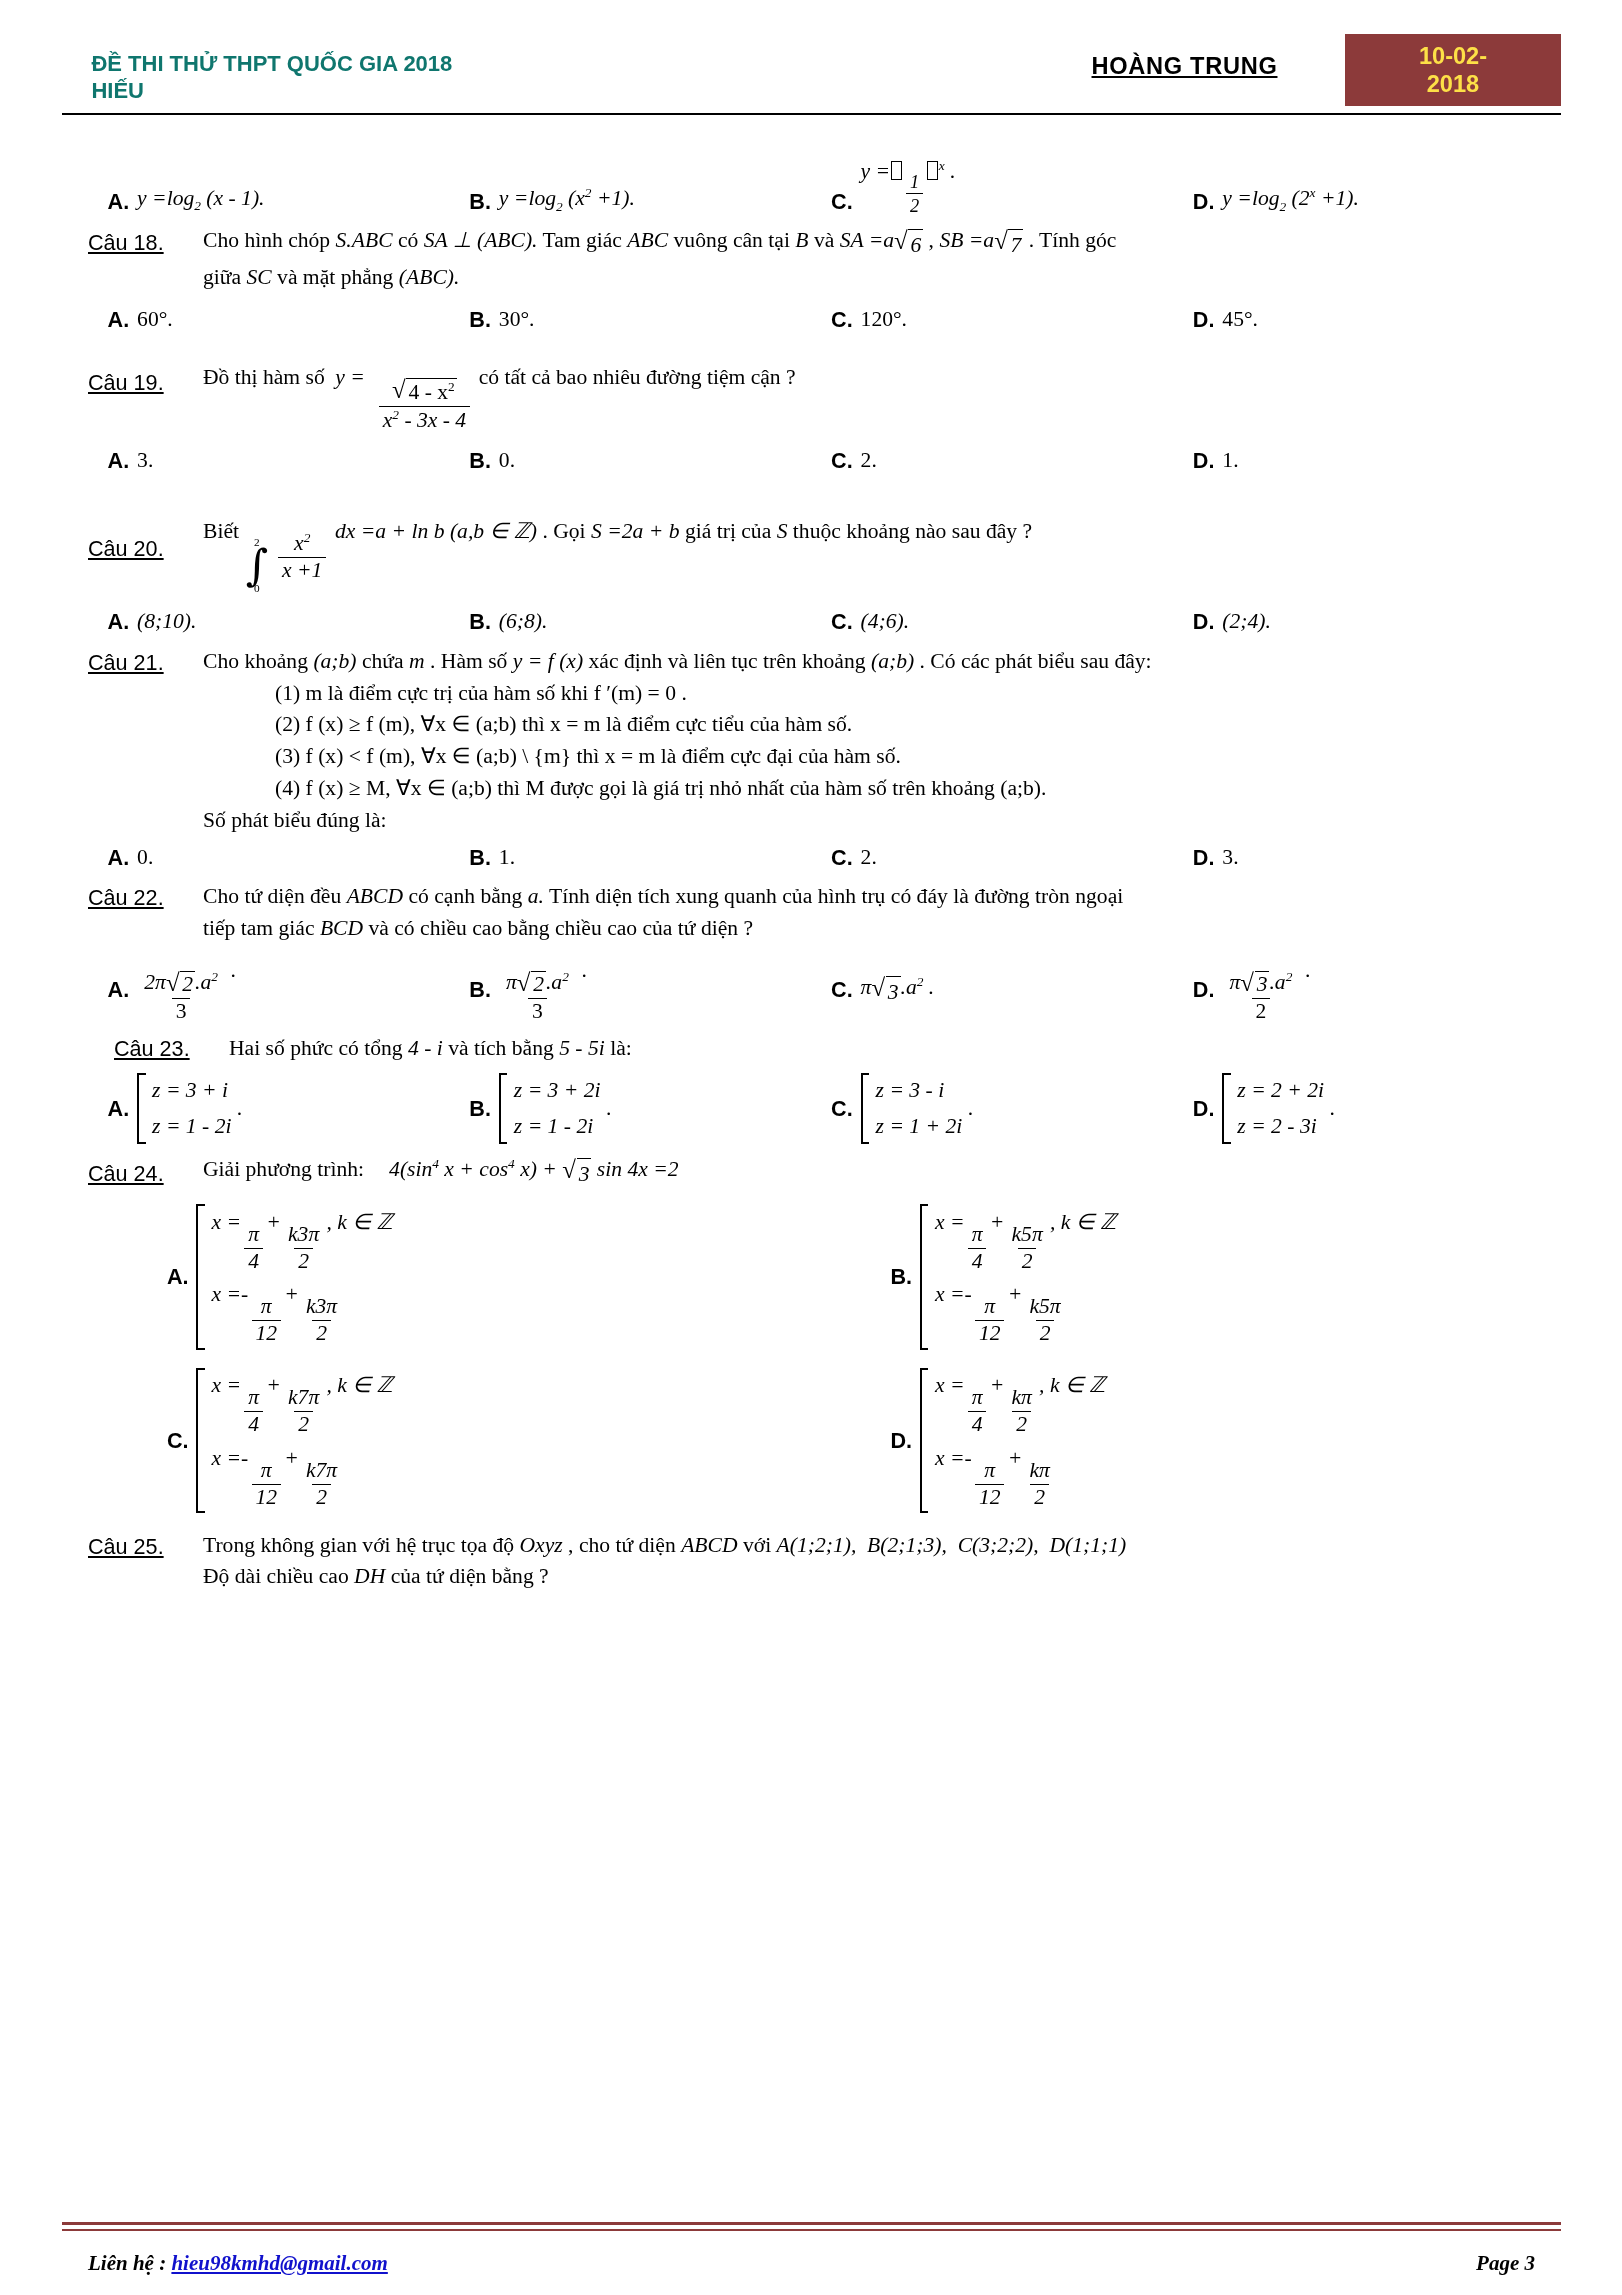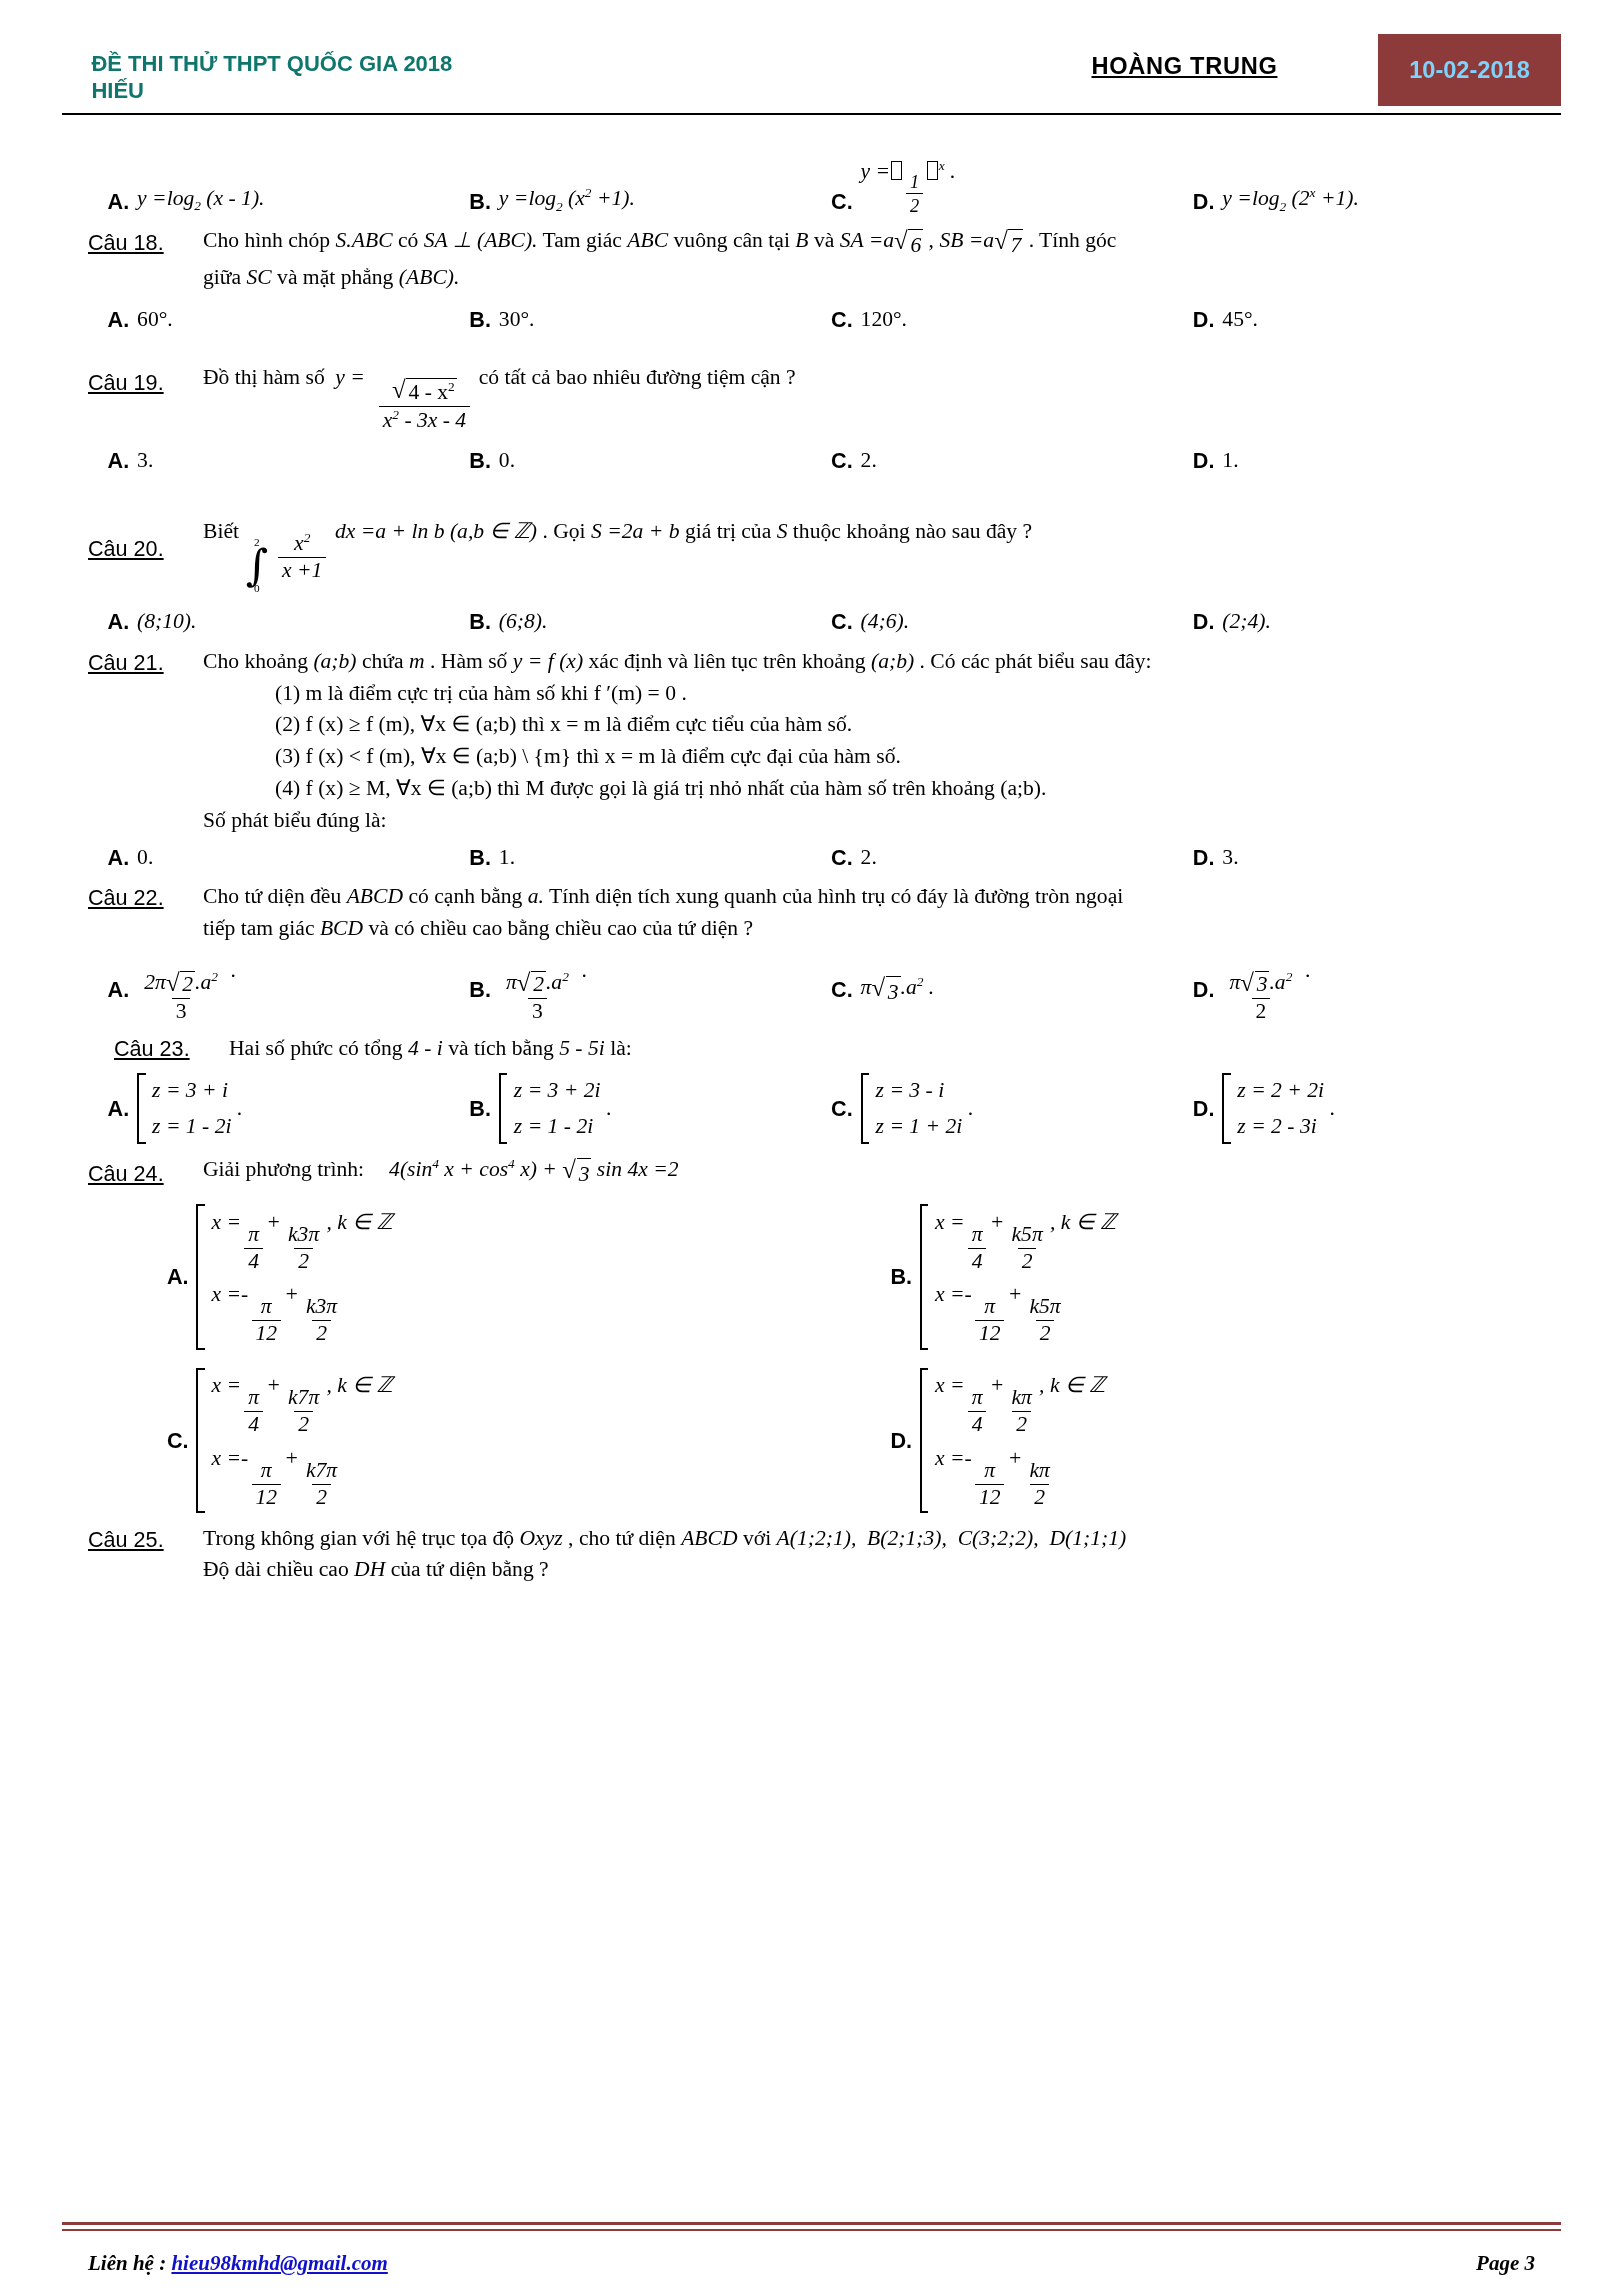--- a/index.html
+++ b/index.html
@@ -38,27 +38,27 @@
     width:281px;
     text-align:center;
     font-family:"Liberation Sans", sans-serif;
     font-weight:bold;
     font-size:23.6px;
     letter-spacing:0.7px;
     text-decoration:underline;
   }
   .hdr-badge {
     position:absolute; right:0; top:14.4px;
-    width:183px; height:72px;
+    width:216px; height:72px;
     background:#8c3a3a;
-    color:#7dd3fc;
+    color:#fde047;
     font-family:"Liberation Sans", sans-serif;
     font-weight:bold;
     font-size:23.6px;
-    display:flex; flex-direction:row;
+    display:flex; flex-direction:column;
     align-items:center; justify-content:center;
     line-height:1.2;
   }
   .hdr-rule {
     position:absolute; left:0; right:0; top:93px;
     height:2px; background:#000;
   }
 
   
   .content {
@@ -574,21 +574,21 @@
                   </span>+<span class="frac">
                     <span class="num">kπ</span>
                     <span class="den">2</span>
                   </span></span>
             </span>
           </span>
         </div>
       </div>
     </div>
 
-    <div class="q" style="margin-top:8px;">
+    <div class="q" style="margin-top:15px;">
       <div class="qrow">
         <div class="qlabel-cell" style="padding-top:3.9px;"><span class="qlabel">Câu 25.</span></div>
         <div class="qbody">
           <span class="line">Trong không gian với hệ trục tọa độ <span class="mi">Oxyz</span> , cho tứ diện <span class="mi">ABCD</span> với <span class="mi">A(1;2;1), &nbsp;B(2;1;3), &nbsp;C(3;2;2), &nbsp;D(1;1;1)</span></span>
           <span class="line">Độ dài chiều cao <span class="mi">DH</span> của tứ diện bằng ?</span>
         </div>
       </div>
     </div>
 
   </div>

